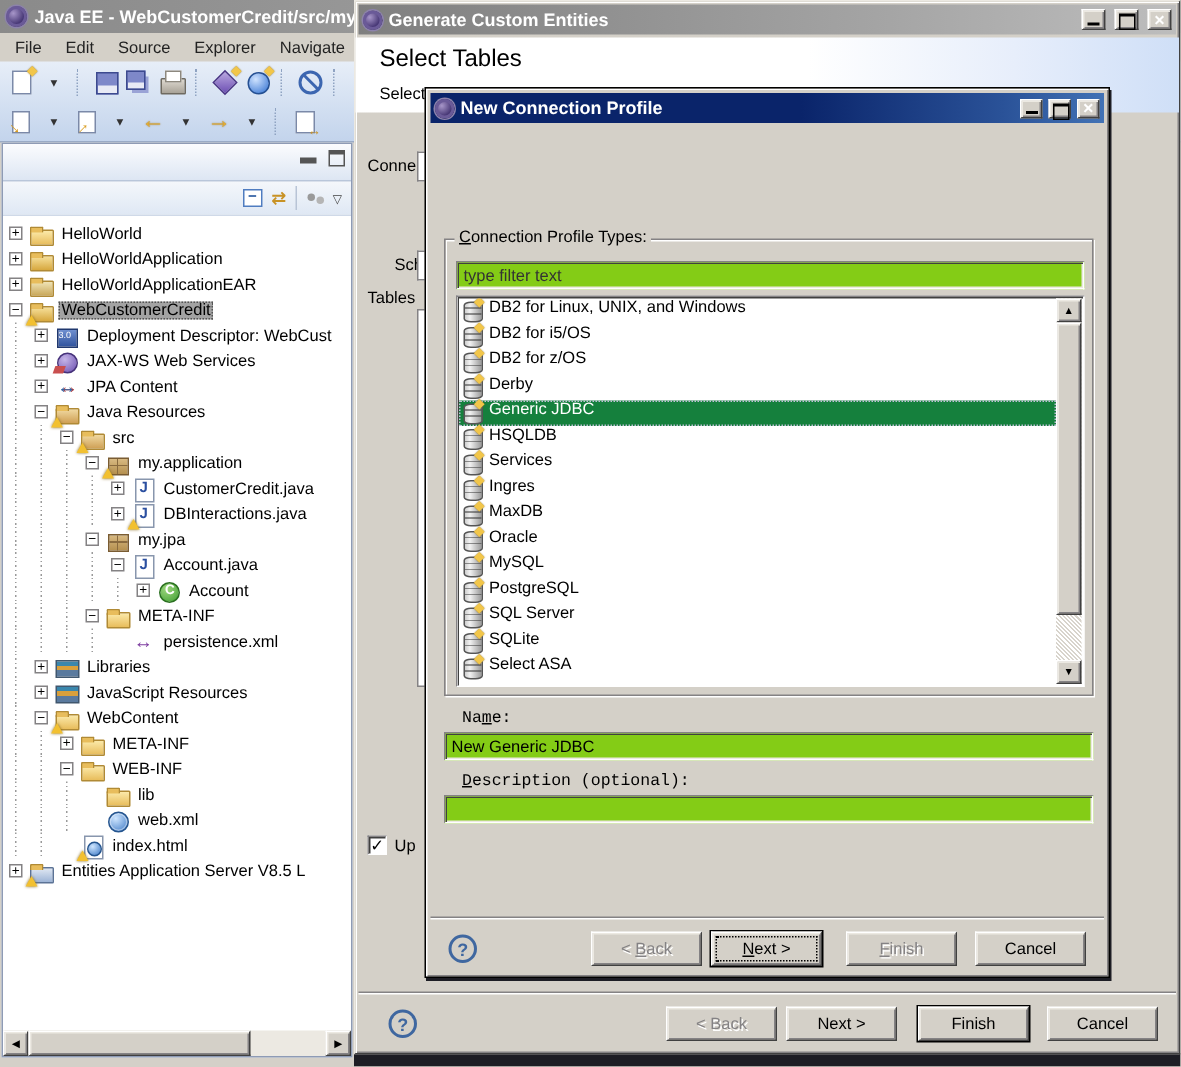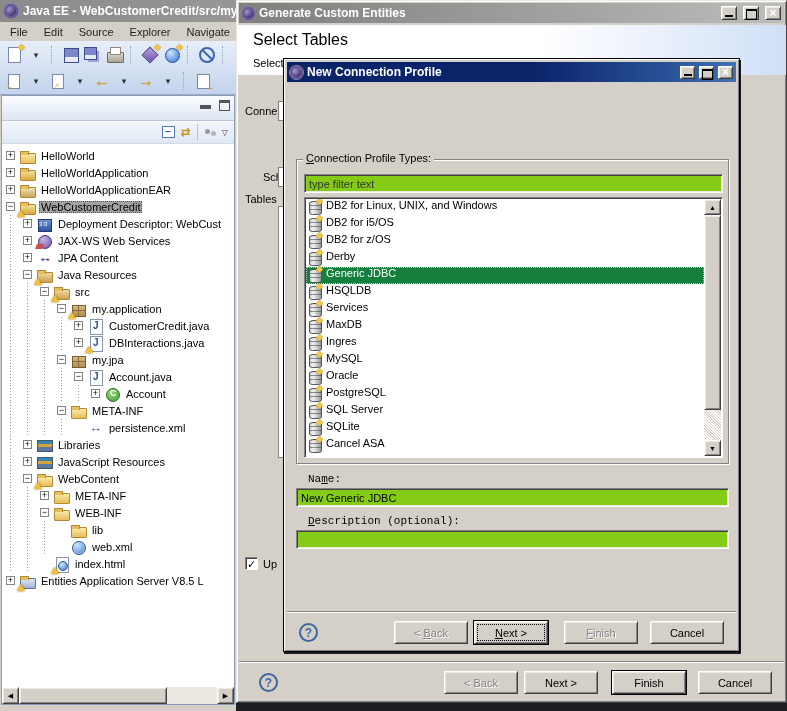--- a/index.html
+++ b/index.html
@@ -505,49 +505,49 @@
           <div class="lrow">
             <span class="db-icon"></span>
             <span>HSQLDB</span>
           </div>
           <div class="lrow">
             <span class="db-icon"></span>
             <span>Services</span>
           </div>
           <div class="lrow">
             <span class="db-icon"></span>
+            <span>Ingres</span>
+          </div>
+          <div class="lrow">
+            <span class="db-icon"></span>
             <span>MaxDB</span>
           </div>
           <div class="lrow">
             <span class="db-icon"></span>
-            <span>Ingres</span>
+            <span>Oracle</span>
           </div>
           <div class="lrow">
             <span class="db-icon"></span>
             <span>MySQL</span>
           </div>
           <div class="lrow">
             <span class="db-icon"></span>
-            <span>Oracle</span>
-          </div>
-          <div class="lrow">
-            <span class="db-icon"></span>
             <span>PostgreSQL</span>
           </div>
           <div class="lrow">
             <span class="db-icon"></span>
             <span>SQL Server</span>
           </div>
           <div class="lrow">
             <span class="db-icon"></span>
             <span>SQLite</span>
           </div>
           <div class="lrow">
             <span class="db-icon"></span>
-            <span>Cancel ASA</span>
+            <span>Select ASA</span>
           </div>
         </div>
       <div class="pd-vscroll">
         <span class="sb-btn raised up">▲</span>
         <span class="sb-thumb-v raised"></span>
         <span class="sb-btn raised down">▼</span>
       </div>
     </div>
   </div>
   <span class="pd-fieldlabel" style="top:414px" id="pd-namelabel">Na<u>m</u>e:</span>

